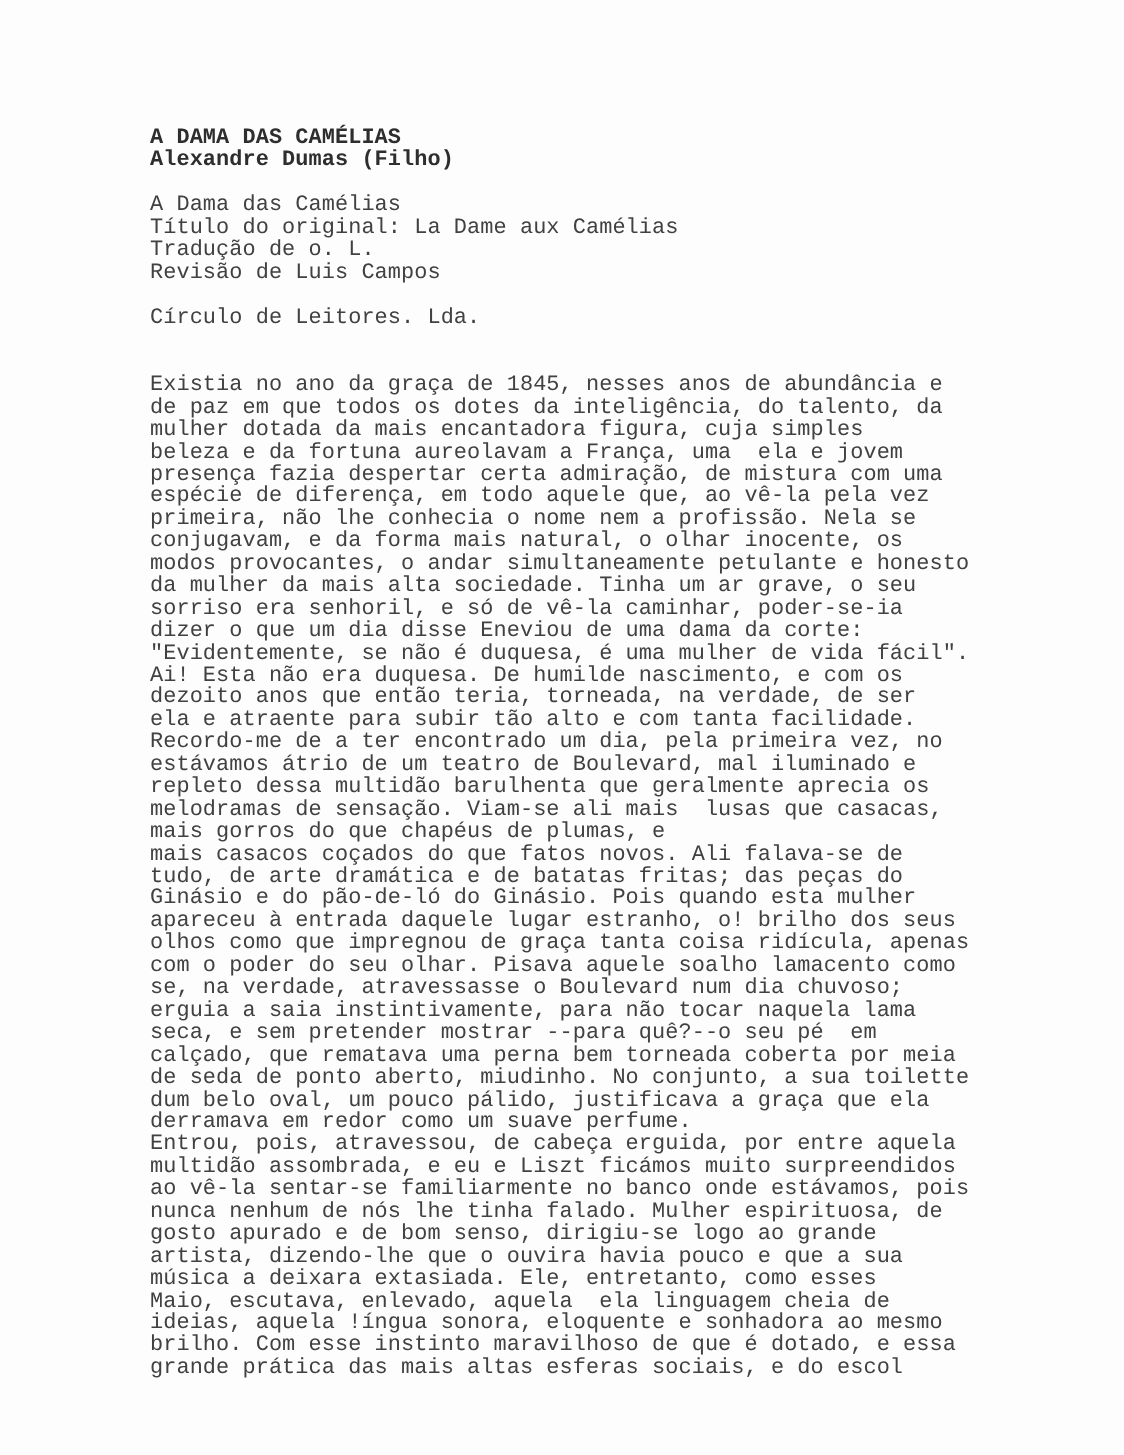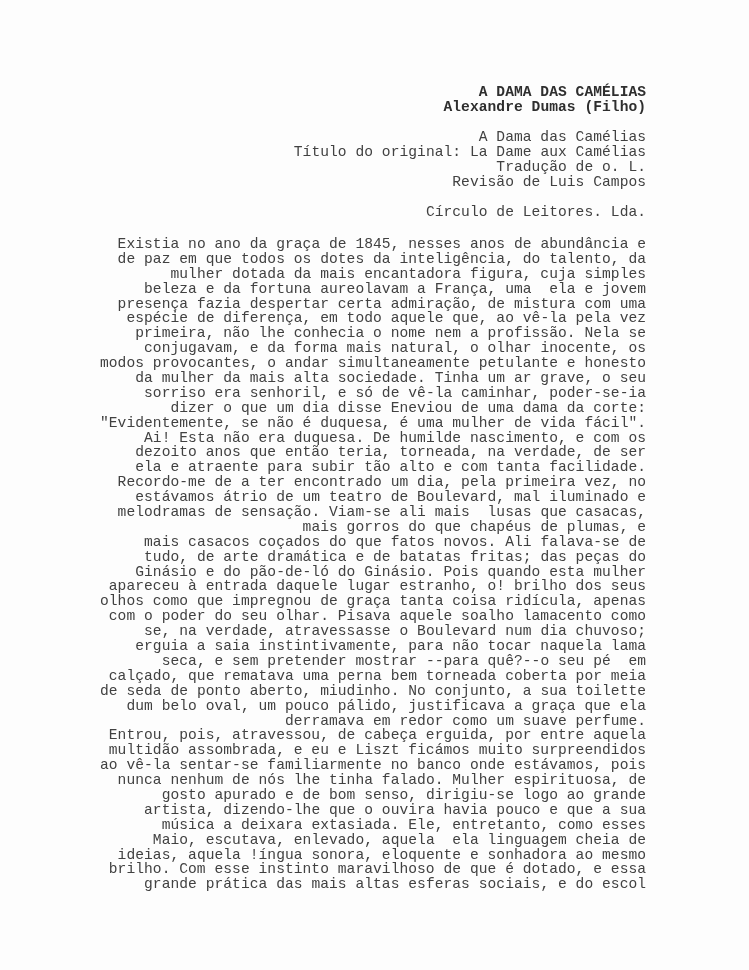--- a/index.html
+++ b/index.html
@@ -16,33 +16,32 @@
     background: var(--bg, #fdfdfd);
   }
   .text-block {
     position: absolute;
     left: 100px;
     top: 85px;
     font-family: "Liberation Mono", "DejaVu Sans Mono", monospace;
     font-size: 14.6px;
     letter-spacing: 0.05px;
     color: var(--text, #414141);
-    text-align: right;
   }
   .line {
     white-space: pre;
     line-height: 15px;
     height: 15px;
   }
   .title-block .line {
     font-weight: bold;
     color: var(--heading, #2e2e2e);
   }
   .blank { height: 15px; }
-  .body-block { margin-top: 2px; }
+  .body-block { margin-top: 15px; }
   .body-block .line {
     line-height: 14.9px;
     height: 14.9px;
   }
 </style>
 </head>
 <body style="--bg: #fdfdfd; --text: #414141; --heading: #2e2e2e;">
 
 <div class="page">
   <div class="text-block">
@@ -72,20 +71,21 @@
         <div class="line">modos provocantes, o andar simultaneamente petulante e honesto</div>
         <div class="line">da mulher da mais alta sociedade. Tinha um ar grave, o seu</div>
         <div class="line">sorriso era senhoril, e só de vê-la caminhar, poder-se-ia</div>
         <div class="line">dizer o que um dia disse Eneviou de uma dama da corte:</div>
         <div class="line">"Evidentemente, se não é duquesa, é uma mulher de vida fácil".</div>
         <div class="line">Ai! Esta não era duquesa. De humilde nascimento, e com os</div>
         <div class="line">dezoito anos que então teria, torneada, na verdade, de ser</div>
         <div class="line">ela e atraente para subir tão alto e com tanta facilidade.</div>
         <div class="line">Recordo-me de a ter encontrado um dia, pela primeira vez, no</div>
         <div class="line">estávamos átrio de um teatro de Boulevard, mal iluminado e</div>
+        <div class="line">repleto dessa multidão barulhenta que geralmente aprecia os</div>
         <div class="line">melodramas de sensação. Viam-se ali mais  lusas que casacas,</div>
         <div class="line">mais gorros do que chapéus de plumas, e</div>
         <div class="line">mais casacos coçados do que fatos novos. Ali falava-se de</div>
         <div class="line">tudo, de arte dramática e de batatas fritas; das peças do</div>
         <div class="line">Ginásio e do pão-de-ló do Ginásio. Pois quando esta mulher</div>
         <div class="line">apareceu à entrada daquele lugar estranho, o! brilho dos seus</div>
         <div class="line">olhos como que impregnou de graça tanta coisa ridícula, apenas</div>
         <div class="line">com o poder do seu olhar. Pisava aquele soalho lamacento como</div>
         <div class="line">se, na verdade, atravessasse o Boulevard num dia chuvoso;</div>
         <div class="line">erguia a saia instintivamente, para não tocar naquela lama</div>

